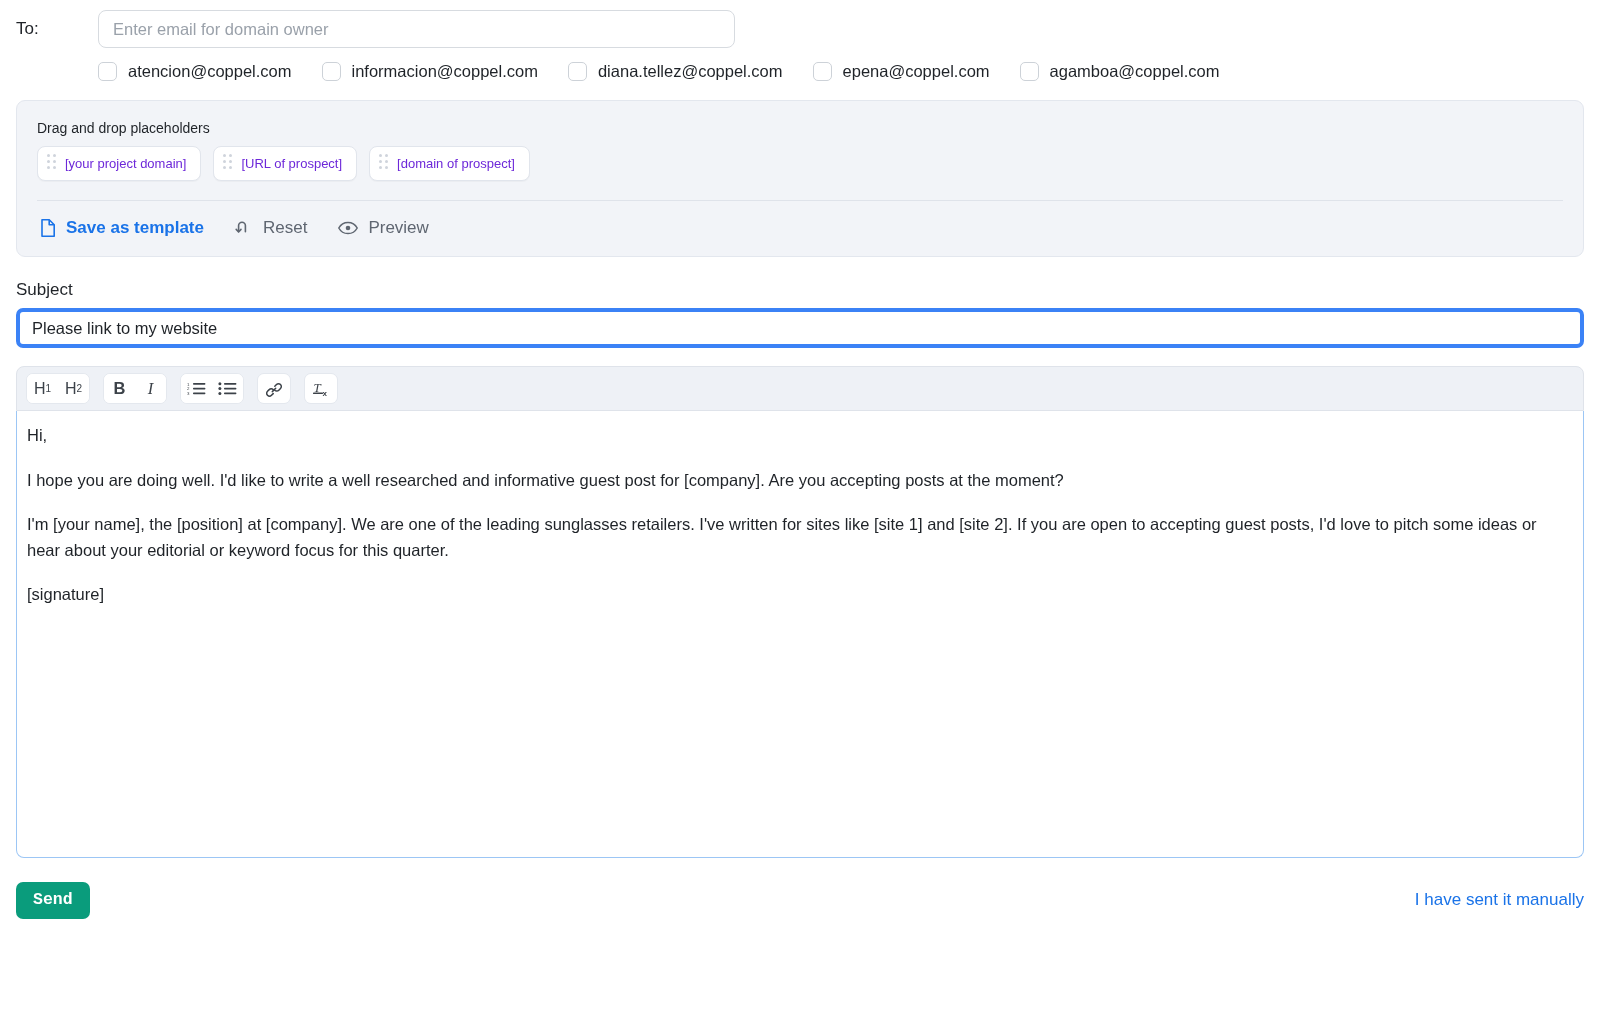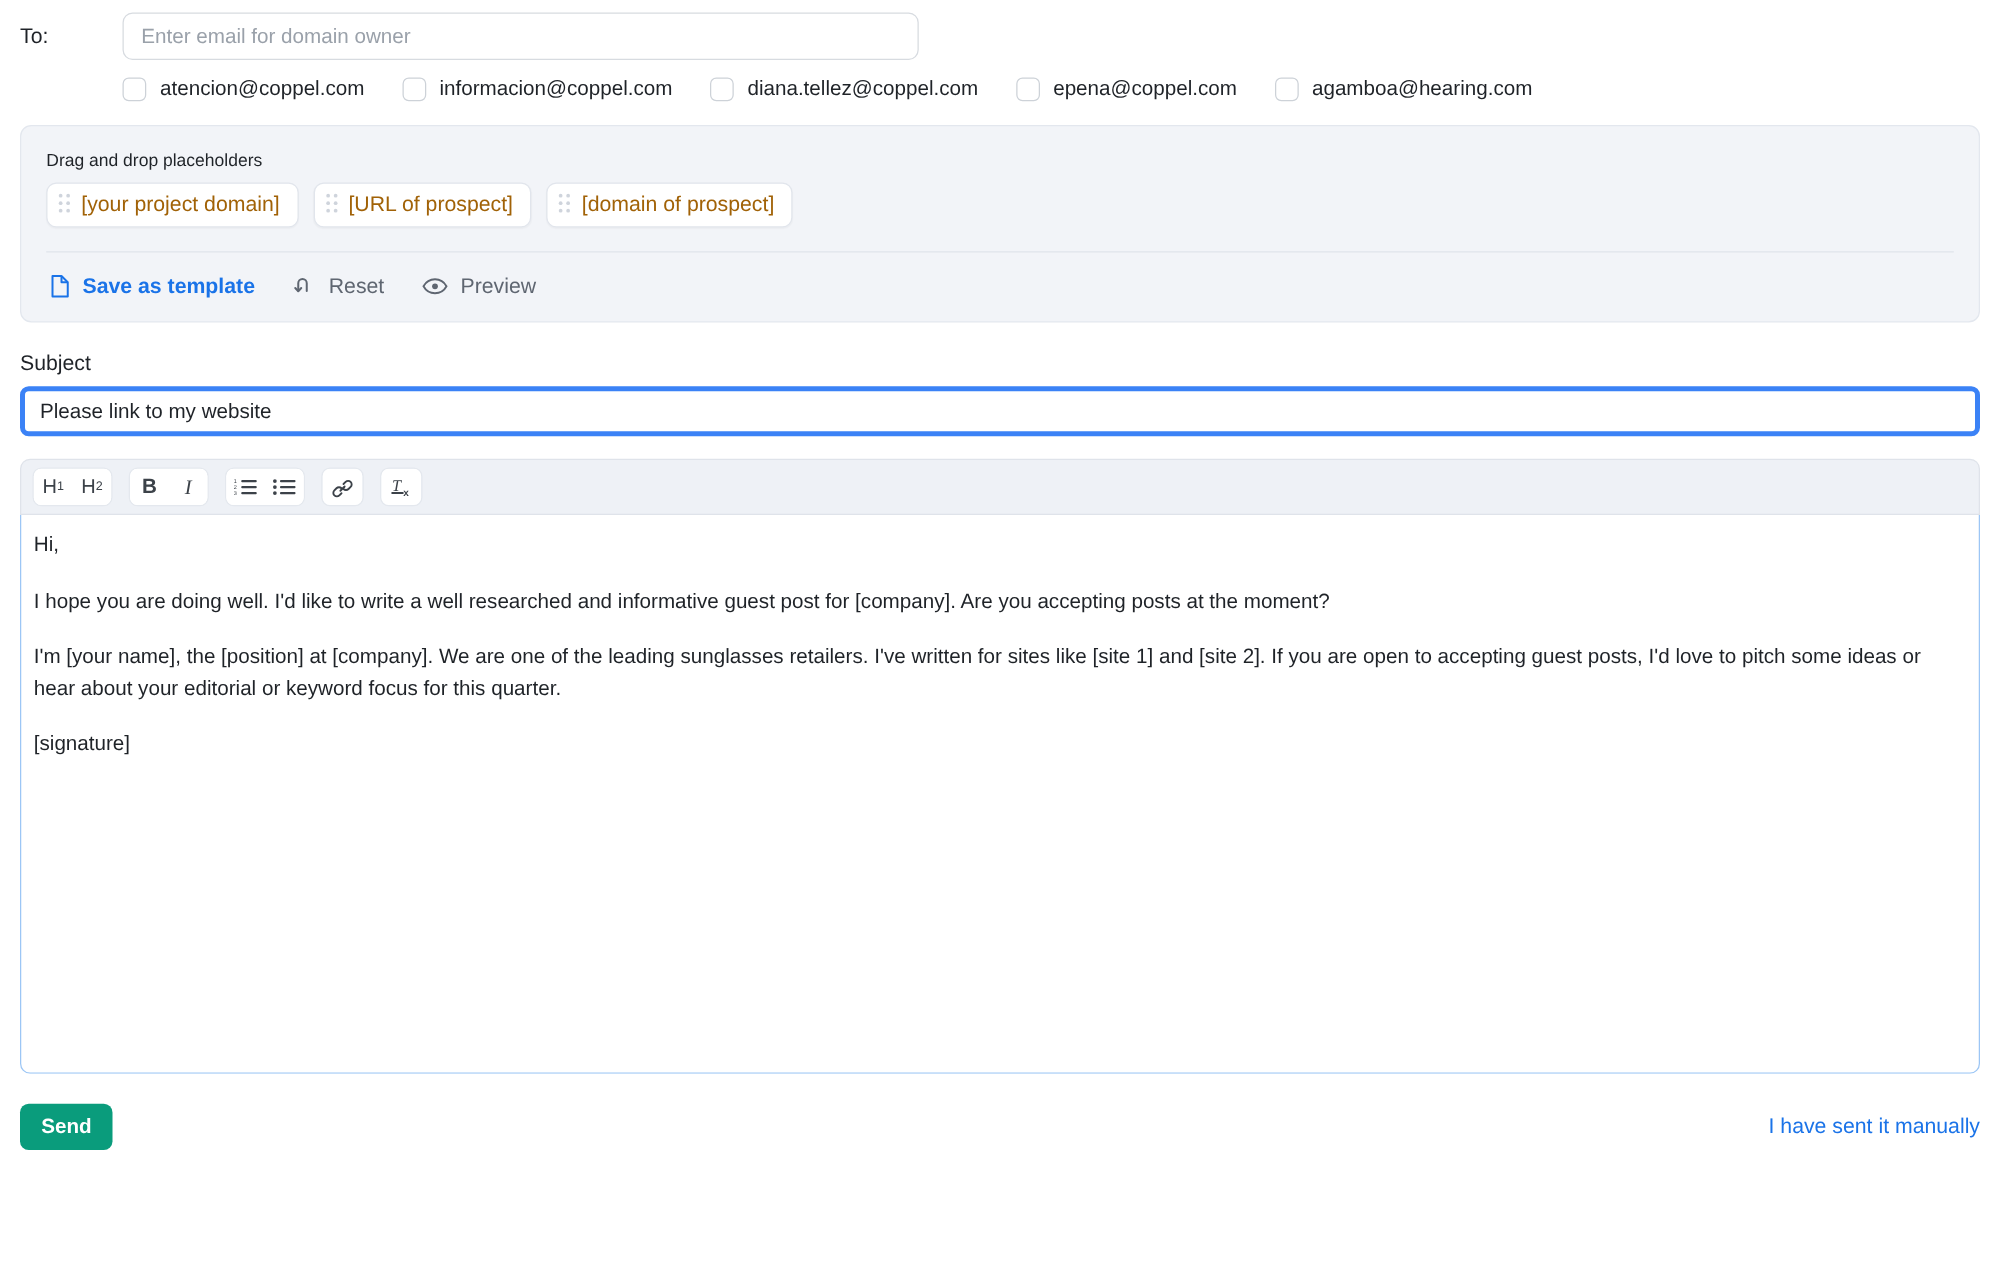--- a/index.html
+++ b/index.html
@@ -100,22 +100,22 @@
     align-items: center;
   }
   .chip {
     display: inline-flex;
     align-items: center;
     gap: 9px;
     background: #ffffff;
     border: 1px solid #e1e5ec;
     border-radius: 8px;
     padding: 7px 14px 7px 9px;
-    font-size: 17px;
-    color: #a16207;
+    font-size: 13px;
+    color: #6d28d9;
     cursor: grab;
     white-space: nowrap;
     box-shadow: 0 1px 1px rgba(16,24,40,.03);
   }
   .grip {
     width: 9px;
     height: 19px;
     display: grid;
     grid-template-columns: 3px 3px;
     grid-template-rows: 3px 3px 3px;
@@ -246,21 +246,21 @@
   }
   .send-btn {
     background: #0a9c7c;
     color: #ffffff;
     border: none;
     border-radius: 7px;
     font-size: 16.5px;
     font-weight: 700;
     padding: 10px 17px;
     cursor: pointer;
-    font-family: Liberation Sans, sans-serif;
+    font-family: Liberation Mono, monospace;
     line-height: 1;
   }
   .manual-link {
     color: #1a73e8;
     font-size: 17px;
     text-decoration: none;
     cursor: pointer;
   }
 </style>
 </head>
@@ -285,21 +285,21 @@
     <label class="email-item">
       <span class="cbx"></span>
       <span class="email-label">diana.tellez@coppel.com</span>
     </label>
     <label class="email-item">
       <span class="cbx"></span>
       <span class="email-label">epena@coppel.com</span>
     </label>
     <label class="email-item">
       <span class="cbx"></span>
-      <span class="email-label">agamboa@hearing.com</span>
+      <span class="email-label">agamboa@coppel.com</span>
     </label>
   </div>
 
   <div class="ph-panel">
     <div class="ph-title">Drag and drop placeholders</div>
 
     <div class="ph-chips">
       <div class="chip">
         <span class="grip">
             <i></i>

